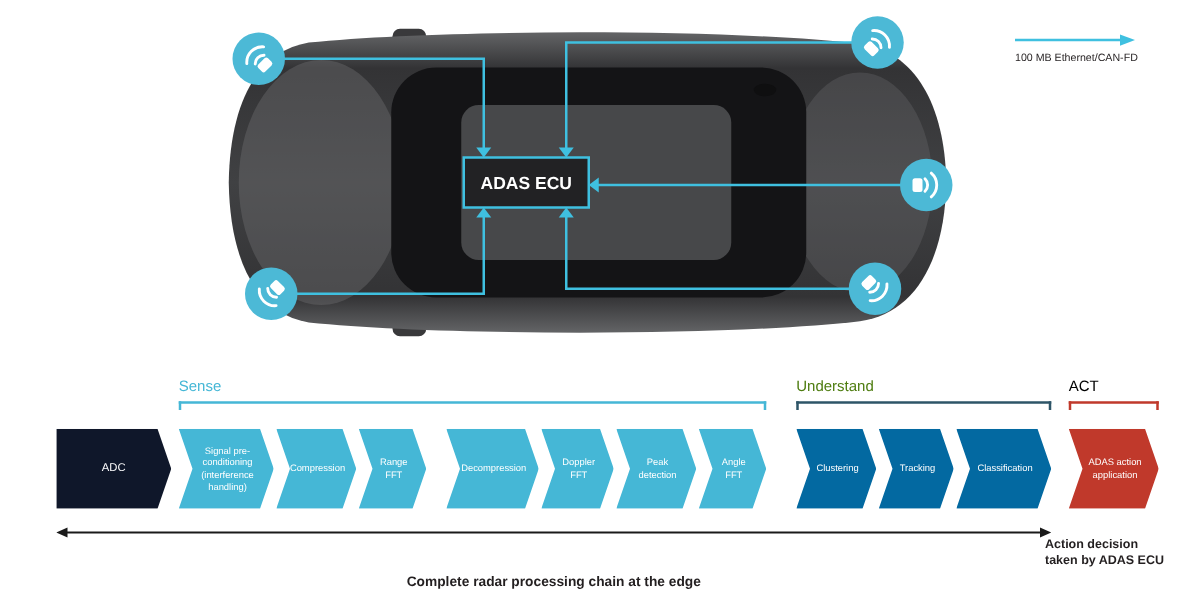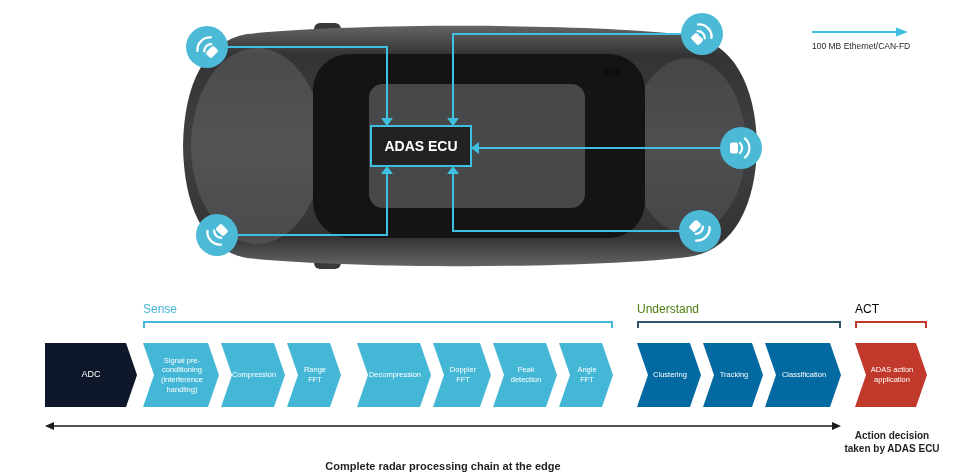--- a/index.html
+++ b/index.html
@@ -50,21 +50,21 @@
   .ml6  { margin-left: 6px; }
   .ml14 { margin-left: 14px; }
   .ml16 { margin-left: 16px; }
   .ml24 { margin-left: 24px; }
 
   
   #span-arrow { position: absolute; left: 45px; top: 420px; }
   #chain-label { position: absolute; left: 45px; top: 460px; width: 796px;
                  text-align: center; font-weight: bold; font-size: 11px; color: #231f20; }
   #action-label { position: absolute; left: 836px; top: 429px; width: 112px;
-                  text-align: center; font-weight: bold; font-size: 10px; line-height: 1.3; color: #231f20; }
+                  font-weight: bold; font-size: 10px; line-height: 1.3; color: #231f20; }
 </style>
 </head>
 <body>
 
 <div id="stage">
 
   <svg id="car-svg" width="610" height="288" viewBox="0 0 610 288">
     <defs>
       <linearGradient id="bodyGrad" x1="0" y1="0" x2="0" y2="1">
         <stop offset="0" stop-color="#636466"></stop>

